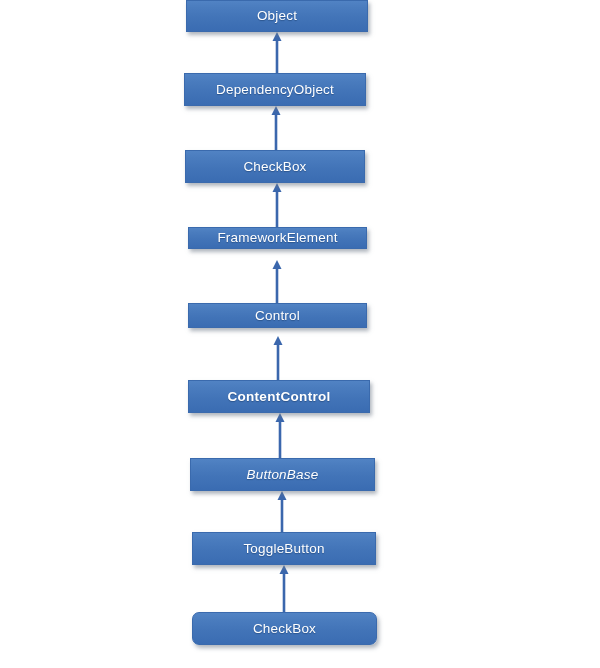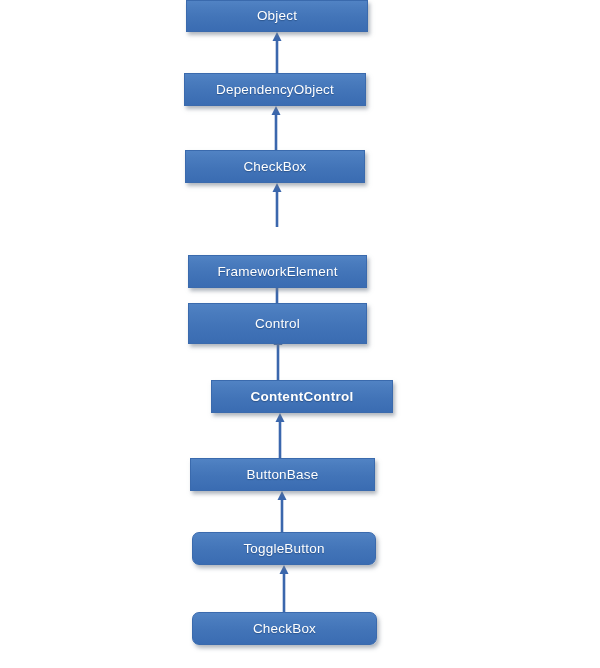--- a/index.html
+++ b/index.html
@@ -110,31 +110,31 @@
     </div>
     <div class="node" style="left: 186px; top: 0px; width: 182px; height: 32px;">
       <span class="node-label">Object</span>
     </div>
     <div class="node" style="left: 184px; top: 73px; width: 182px; height: 33px;">
       <span class="node-label">DependencyObject</span>
     </div>
     <div class="node" style="left: 185px; top: 150px; width: 180px; height: 33px;">
       <span class="node-label">CheckBox</span>
     </div>
-    <div class="node" style="left: 188px; top: 227px; width: 179px; height: 33px; margin-top: 28px;">
+    <div class="node" style="left: 188px; top: 227px; width: 179px; height: 22px;">
       <span class="node-label">FrameworkElement</span>
     </div>
-    <div class="node" style="left: 188px; top: 303px; width: 179px; height: 41px;">
+    <div class="node" style="left: 188px; top: 303px; width: 179px; height: 25px;">
       <span class="node-label">Control</span>
     </div>
-    <div class="node bold" style="left: 188px; top: 380px; width: 182px; height: 33px; margin-left: 23px;">
+    <div class="node bold" style="left: 188px; top: 380px; width: 182px; height: 33px;">
       <span class="node-label">ContentControl</span>
     </div>
-    <div class="node" style="left: 190px; top: 458px; width: 185px; height: 33px;">
+    <div class="node" style="left: 190px; top: 458px; width: 185px; height: 33px; font-style: italic;">
       <span class="node-label">ButtonBase</span>
     </div>
-    <div class="node" style="left: 192px; top: 532px; width: 184px; height: 33px; border-radius: 7px;">
+    <div class="node" style="left: 192px; top: 532px; width: 184px; height: 33px;">
       <span class="node-label">ToggleButton</span>
     </div>
     <div class="node" style="left: 192px; top: 612px; width: 185px; height: 33px; border-radius: 7px;">
       <span class="node-label">CheckBox</span>
     </div>
   </div>
 
 </body></html>

